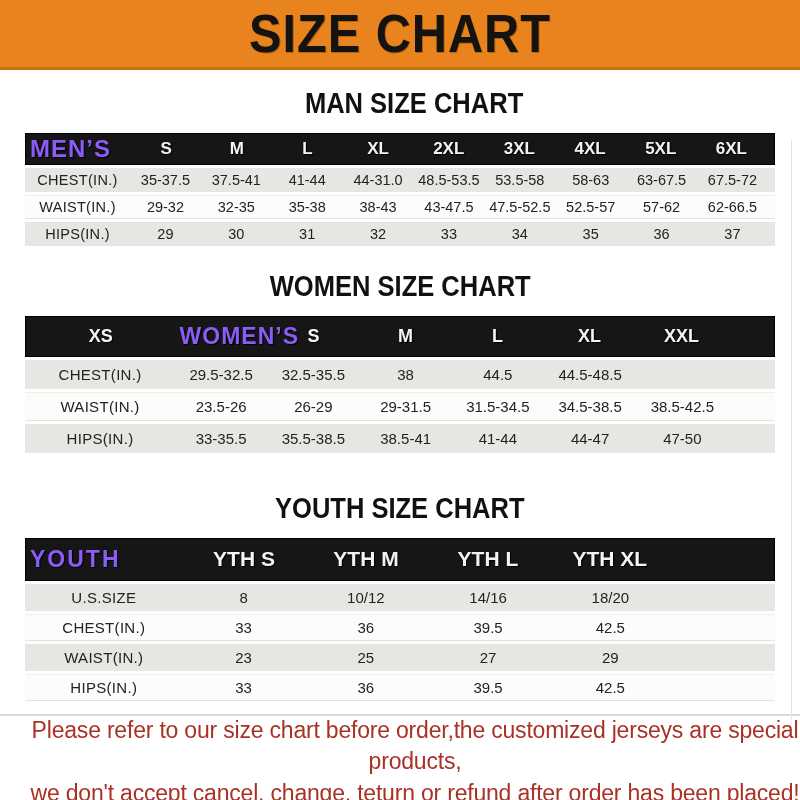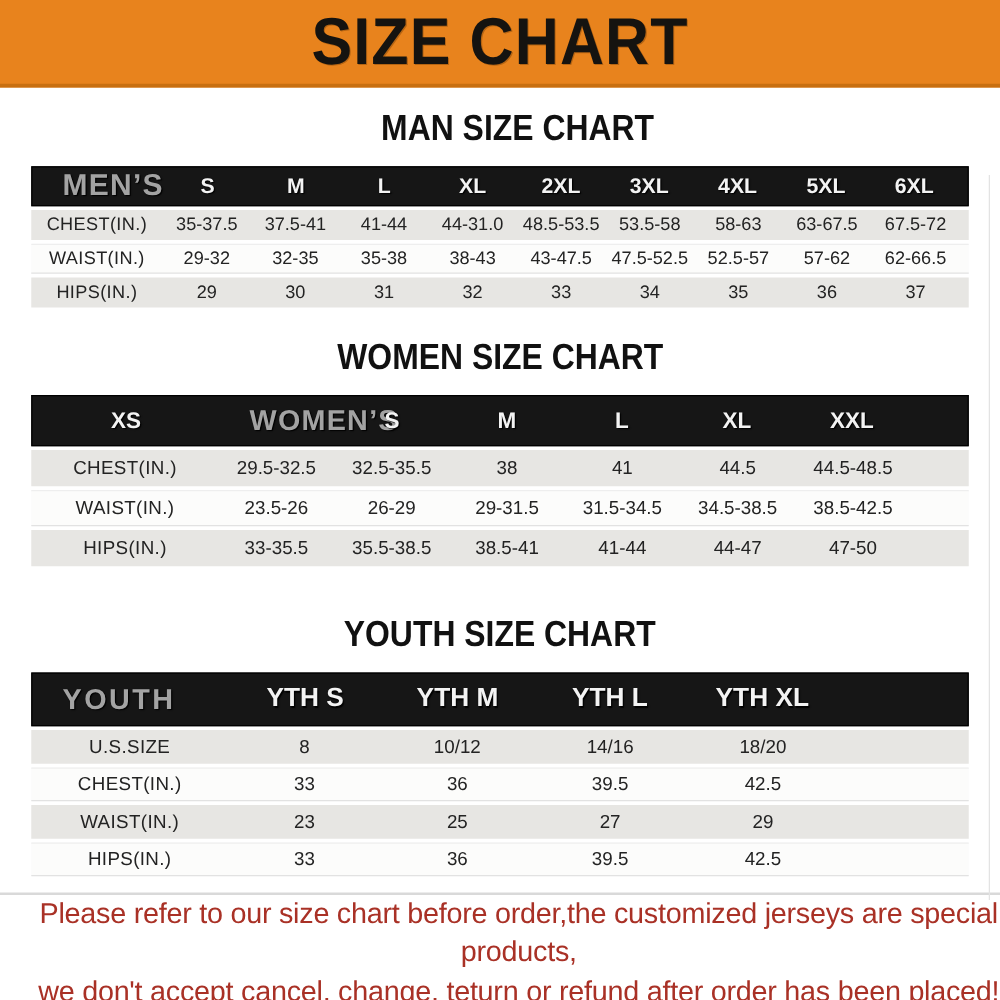--- a/index.html
+++ b/index.html
@@ -54,22 +54,22 @@
   .plain{background:var(--plain-bg,#FCFCFB);border-top:1px solid #eee;border-bottom:1px solid #e2e2e2;}
   .trow + .trow{margin-top:3px;}
 
   .cell{
     display:flex;align-items:center;justify-content:center;
     box-sizing:border-box;
     font-size:15px;color:#232323;
     white-space:nowrap;
   }
   .corner{
-    justify-content:flex-start;padding-left:24px;
-    color:#a3a3a3;font-weight:bold;letter-spacing:1px;
+    justify-content:flex-start;padding-left:4px;
+    color:#8b5cf6;font-weight:bold;letter-spacing:1px;
     text-shadow:1px 1px 1px #000;
   }
   .hcell{color:#f3f3f3;font-weight:600;text-shadow:1px 1px 1px #000;}
   .rlabel{letter-spacing:.3px;}
 
   
   .men .thead{height:32px;}
   .men .trow:not(.thead){height:24px;}
   .men .cell{width:9.45%;}
   .men .cell:first-child{width:14%;}
@@ -189,21 +189,20 @@
           <div class="cell hcell">M</div>
           <div class="cell hcell">L</div>
           <div class="cell hcell">XL</div>
           <div class="cell hcell">XXL</div>
         </div>
         <div class="trow stripe">
           <div class="cell rlabel">CHEST(IN.)</div>
           <div class="cell dcell">29.5-32.5</div>
           <div class="cell dcell">32.5-35.5</div>
           <div class="cell dcell">38</div>
-          <div class="cell dcell">41</div>
           <div class="cell dcell">44.5</div>
           <div class="cell dcell">44.5-48.5</div>
         </div>
         <div class="trow plain">
           <div class="cell rlabel">WAIST(IN.)</div>
           <div class="cell dcell">23.5-26</div>
           <div class="cell dcell">26-29</div>
           <div class="cell dcell">29-31.5</div>
           <div class="cell dcell">31.5-34.5</div>
           <div class="cell dcell">34.5-38.5</div>

